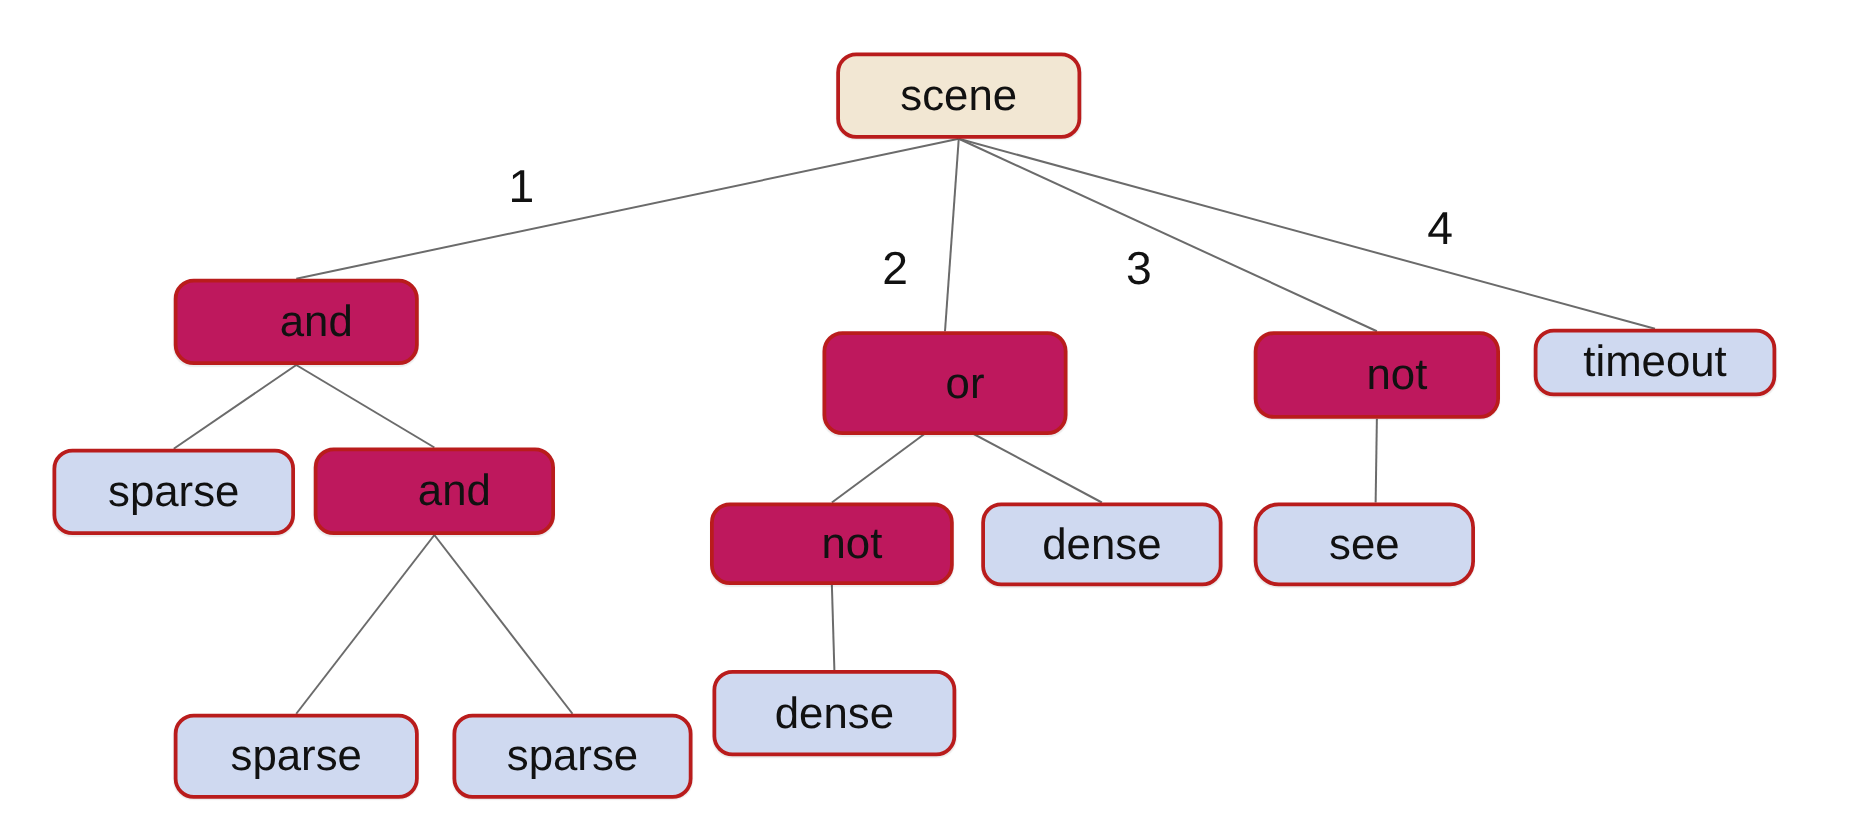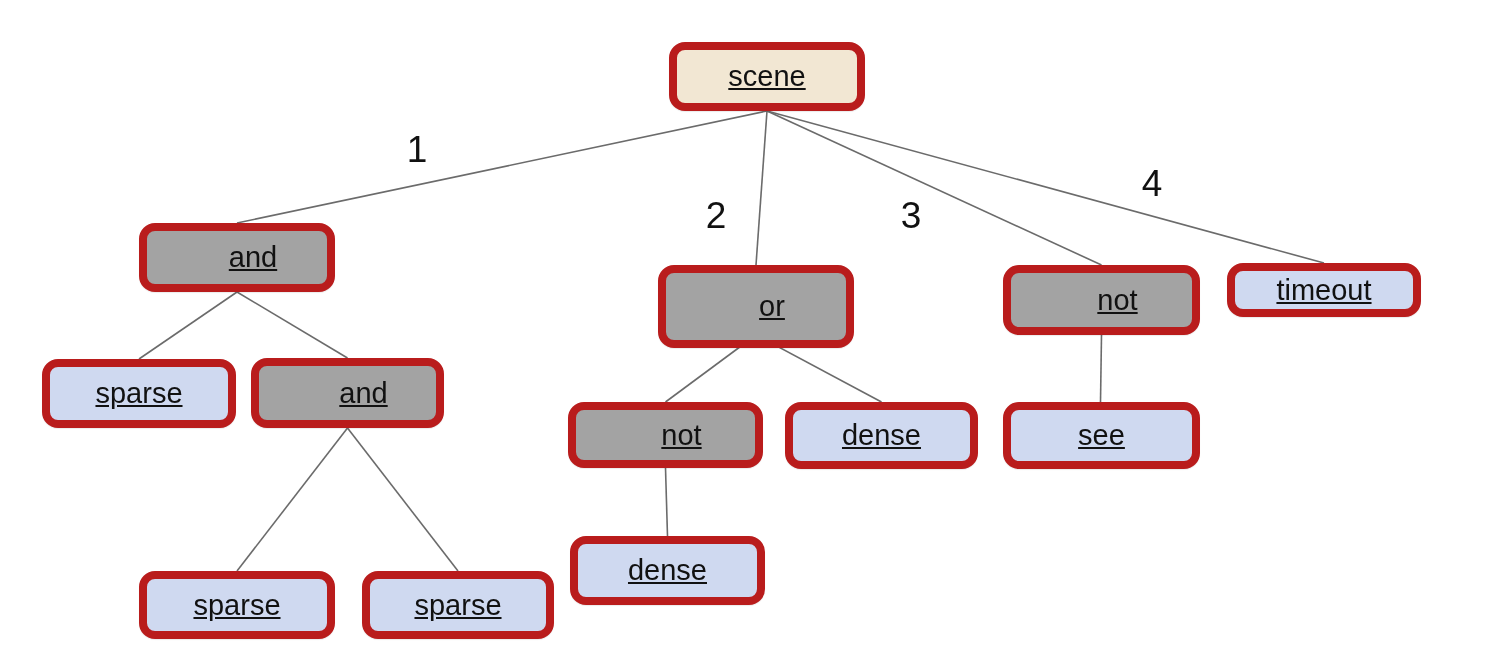--- a/index.html
+++ b/index.html
@@ -20,33 +20,32 @@
   #edge-layer {
     position: absolute;
     left: 0;
     top: 0;
     width: 1495px;
     height: 662px;
   }
   .node {
     position: absolute;
     box-sizing: border-box;
-    border: 8px solid #b91c1c;
+    border: 3px solid #b91c1c;
     border-radius: 16px;
     display: flex;
     align-items: center;
     justify-content: center;
-    font-size: 29px;
+    font-size: 35px;
     color: #111111;
     box-shadow: 0 1px 1px rgba(0,0,0,0.08);
     white-space: nowrap;
-    text-decoration: underline;
   }
   .node.root     { background: #f2e7d3; }
-  .node.operator { background: #a3a3a3; padding-left: 32px; }
+  .node.operator { background: #be185d; padding-left: 32px; }
   .node.leaf     { background: #cfd9f0; }
   .edge-label {
     position: absolute;
     transform: translate(-50%, -50%);
     font-size: 37px;
     color: #111111;
     line-height: 1;
   }
 </style>
 </head>
@@ -70,21 +69,21 @@
   <div id="node-layer">
       <div class="node root" style="left: 669px; top: 42px; width: 196px; height: 69px;">scene</div>
       <div class="node operator" style="left: 139px; top: 223px; width: 196px; height: 69px;">and</div>
       <div class="node operator" style="left: 658px; top: 265px; width: 196px; height: 83px;">or</div>
       <div class="node operator" style="left: 1003px; top: 265px; width: 197px; height: 70px;">not</div>
       <div class="node leaf" style="left: 1227px; top: 263px; width: 194px; height: 54px;">timeout</div>
       <div class="node leaf" style="left: 42px; top: 359px; width: 194px; height: 69px;">sparse</div>
       <div class="node operator" style="left: 251px; top: 358px; width: 193px; height: 70px;">and</div>
       <div class="node operator" style="left: 568px; top: 402px; width: 195px; height: 66px;">not</div>
       <div class="node leaf" style="left: 785px; top: 402px; width: 193px; height: 67px;">dense</div>
-      <div class="node leaf" style="left: 1003px; top: 402px; width: 197px; height: 67px;">see</div>
+      <div class="node leaf" style="left: 1003px; top: 402px; width: 177px; height: 67px; border-radius: 20px;">see</div>
       <div class="node leaf" style="left: 570px; top: 536px; width: 195px; height: 69px;">dense</div>
       <div class="node leaf" style="left: 139px; top: 571px; width: 196px; height: 68px;">sparse</div>
       <div class="node leaf" style="left: 362px; top: 571px; width: 192px; height: 68px;">sparse</div>
     </div>
   <div id="label-layer">
       <div class="edge-label" style="left: 417px; top: 149px;">1</div>
       <div class="edge-label" style="left: 716px; top: 215px;">2</div>
       <div class="edge-label" style="left: 911px; top: 215px;">3</div>
       <div class="edge-label" style="left: 1152px; top: 183px;">4</div>
     </div>

